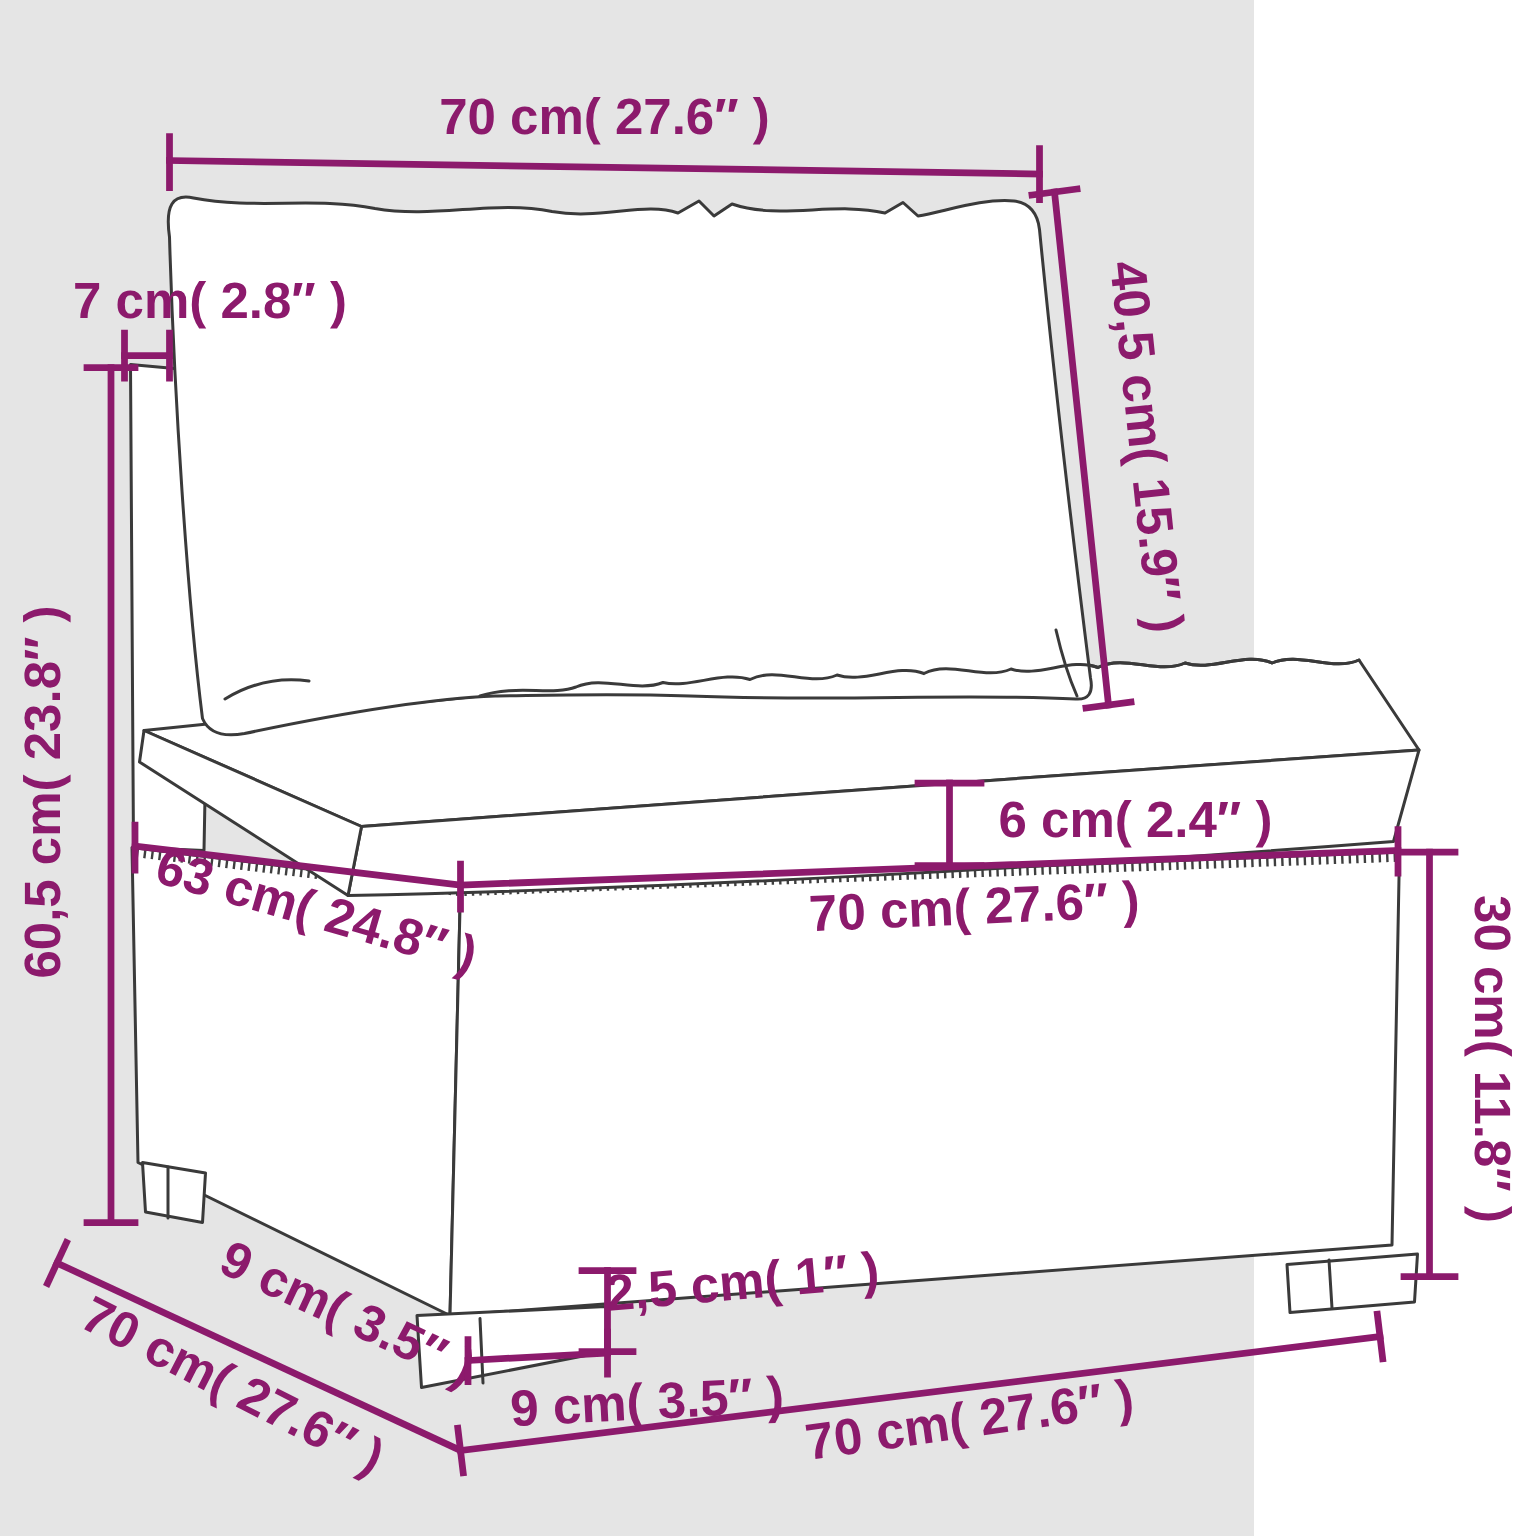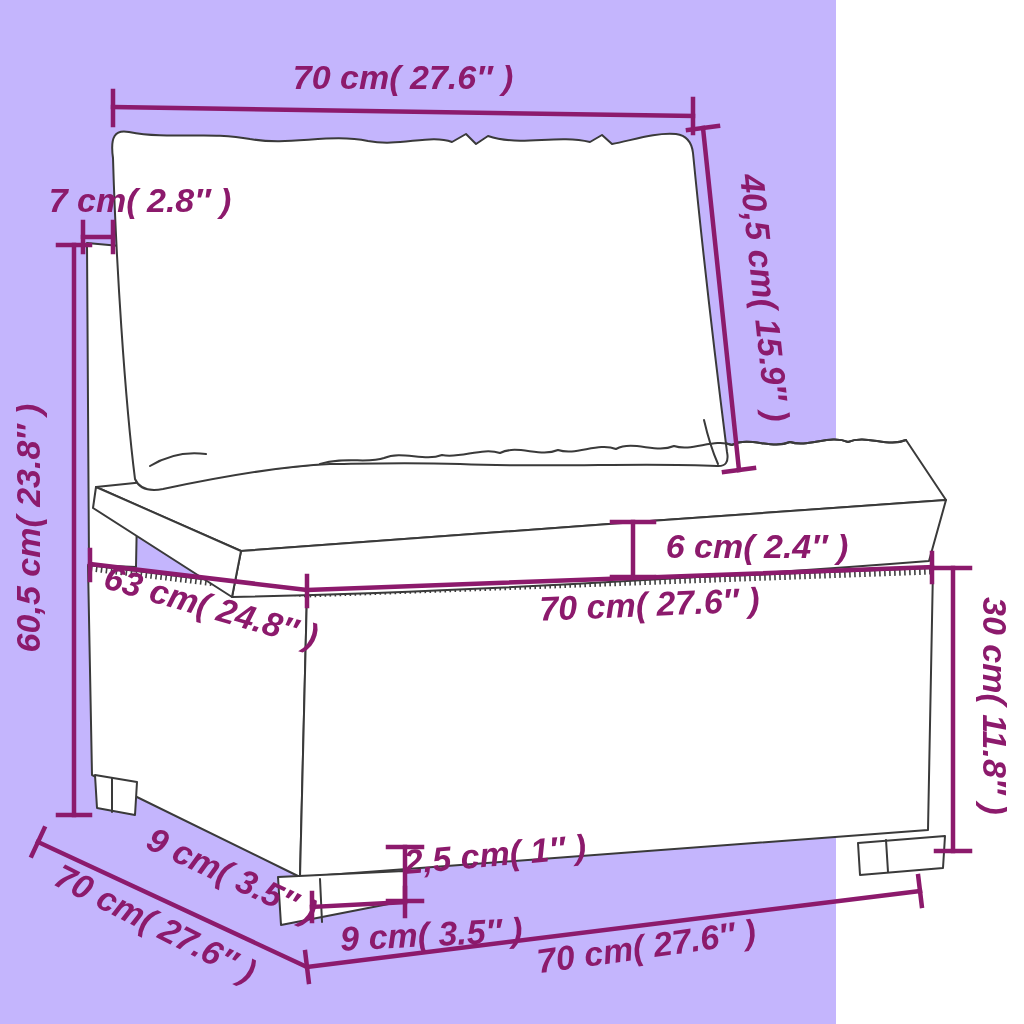--- a/index.html
+++ b/index.html
@@ -1,17 +1,17 @@
 <!DOCTYPE html>
 <html><head>
 <meta charset="utf-8">
 <style>
   html,body{margin:0;padding:0;background:#ffffff;}
   body{width:1024px;height:1024px;overflow:hidden;font-family:"Liberation Sans",sans-serif;}
-  #stage{width:836px;height:1024px;position:relative;background:#c4b5fd;font-style:italic;}
+  #stage{width:836px;height:1024px;position:relative;background:#e5e5e5;}
   svg{display:block;}
   .dim-label{
     font-family:"Liberation Sans","DejaVu Sans",sans-serif;
     font-weight:bold;
     font-size:34px;
     fill:#8c1a6c;
   }
   .dim-stroke{stroke:#8c1a6c;stroke-width:4.5;fill:none;stroke-linecap:square;}
   .art{stroke:#3a3a3a;stroke-width:2;fill:#ffffff;stroke-linejoin:round;}
   .art-line{stroke:#3a3a3a;stroke-width:2;fill:none;stroke-linecap:round;}

